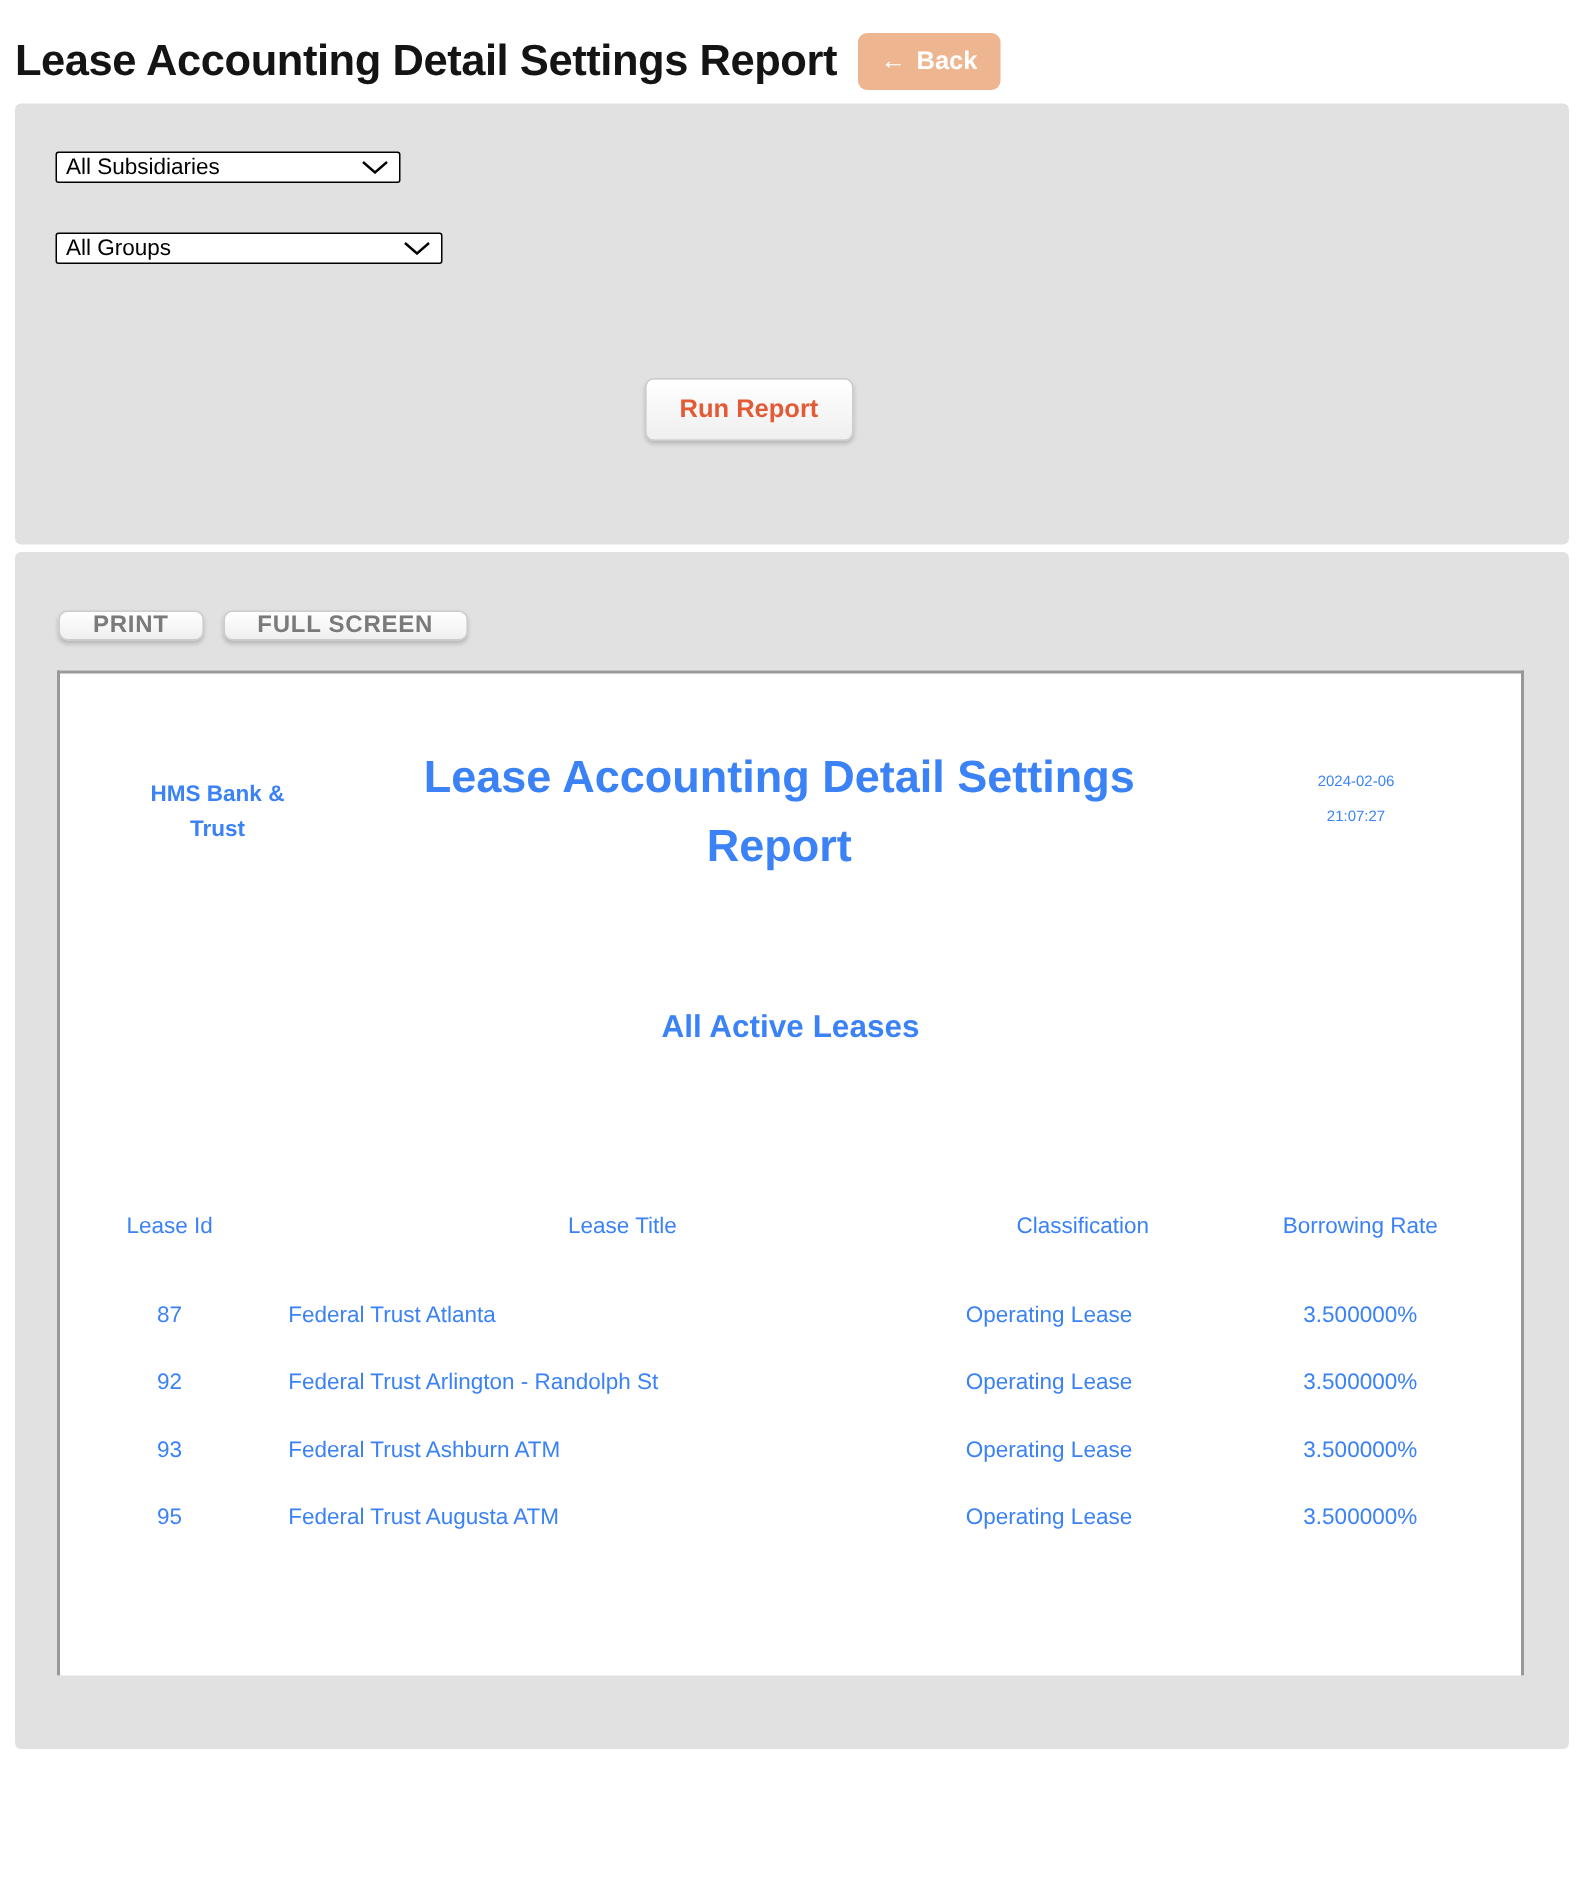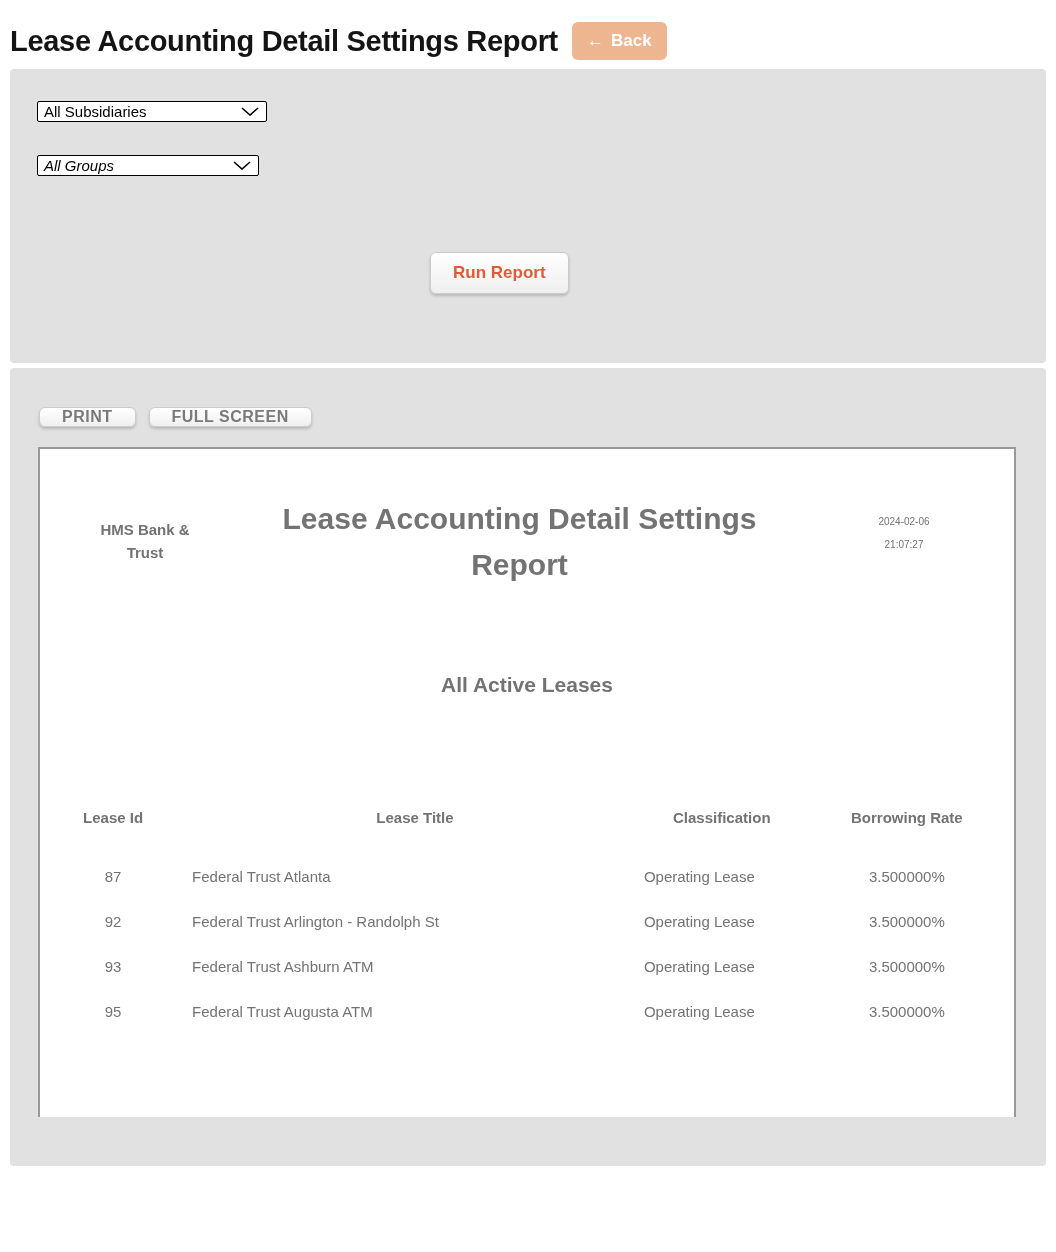--- a/index.html
+++ b/index.html
@@ -78,21 +78,21 @@
     border-radius: 2px;
     height: 21px;
     display: flex;
     align-items: center;
     justify-content: space-between;
     padding: 0 7px 0 6px;
     cursor: pointer;
     gap: 14px;
   }
   .select-wide { width: 230px; }
-  .select-narrow { width: 222px; font-style: italic; }
+  .select-narrow { width: 258px; }
   .select-value {
     font-size: 15px;
     color: #000000;
     white-space: nowrap;
   }
   .chevron { display: inline-flex; }
 
   .run-row { margin-left: 420px; margin-top: 76px; }
   .btn-raised {
     background: linear-gradient(#ffffff, #efefef);
@@ -126,21 +126,21 @@
   .report-box {
     margin: 20px 30px 0 28px;
     height: 670px;
     background: #ffffff;
     border: 2px solid #999999;
     border-bottom: none;
     overflow: hidden;
   }
   .report-body {
     padding-top: 47px;
-    color: #737373;
+    color: #3b82f6;
   }
   .report-header {
     display: flex;
     align-items: flex-start;
   }
   .report-company {
     width: 110px;
     margin-left: 50px;
     margin-top: 22px;
     text-align: center;
@@ -174,21 +174,21 @@
   }
 
   
   table.report-table {
     margin-top: 112px;
     width: 100%;
     border-collapse: collapse;
   }
   .report-table th {
     font-size: 15px;
-    font-weight: bold;
+    font-weight: normal;
     padding-bottom: 28px;
     text-align: center;
   }
   .report-table td {
     font-size: 15px;
     padding: 14px 0;
   }
   .report-table .col0 { text-align: center; }
   .report-table .col1 { text-align: left; padding-left: 6px; }
   .report-table .col2 { text-align: left; }

